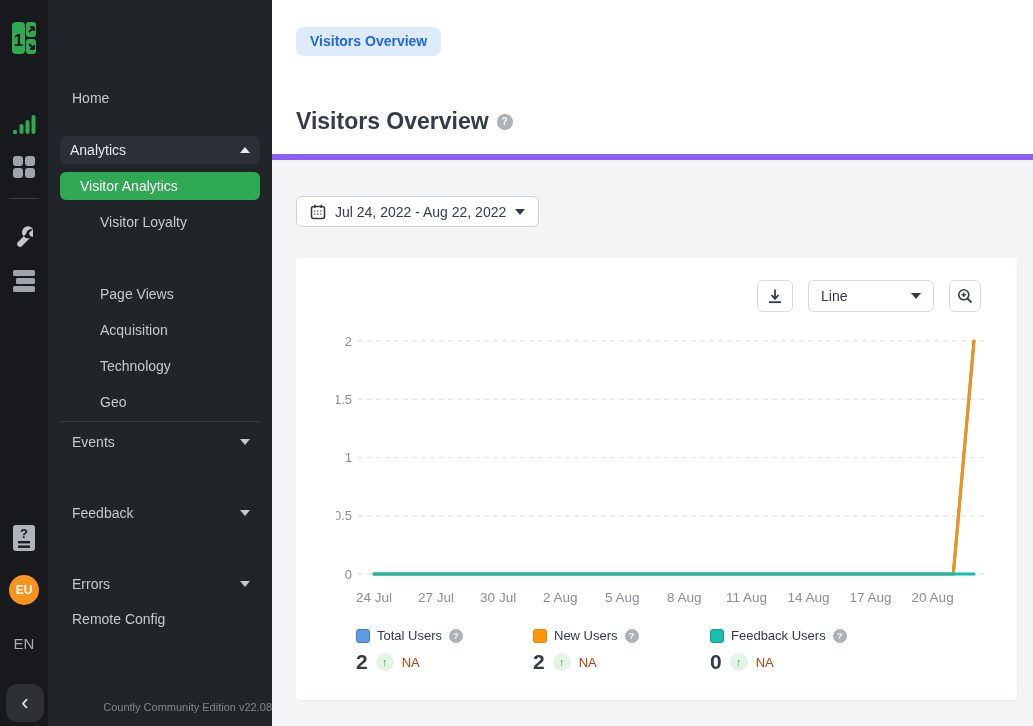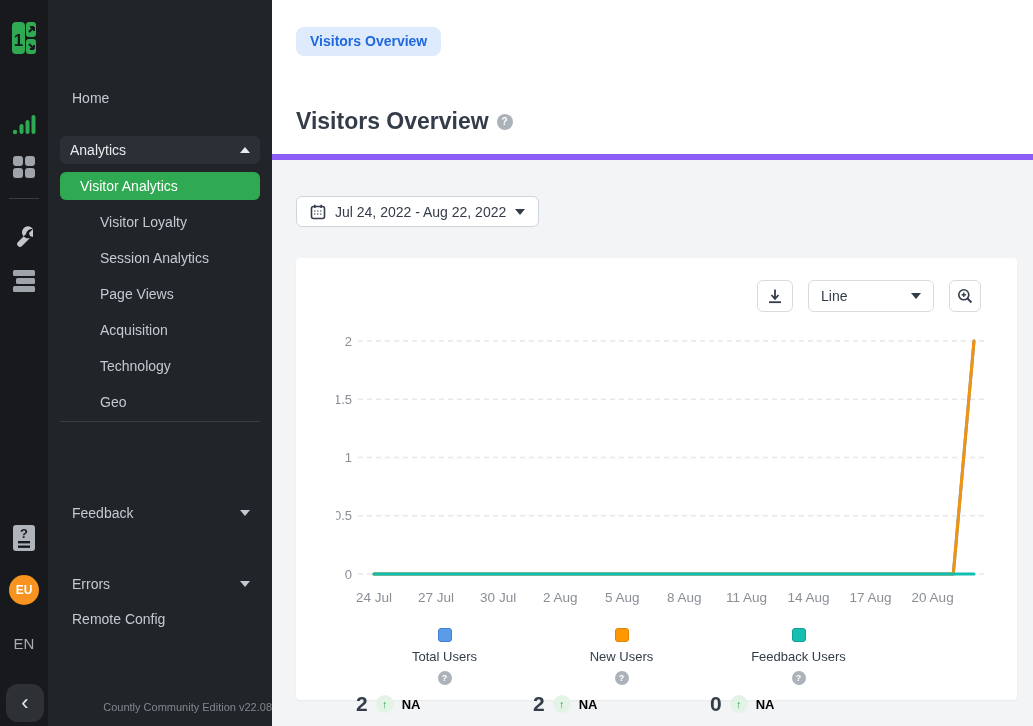--- a/index.html
+++ b/index.html
@@ -71,28 +71,28 @@
   .tool-btn.small-square { width:32px; }
   .type-select { width:126px; height:32px; background:#fff; border:1px solid #D7DBDF; border-radius:6px;
                  display:flex; align-items:center; justify-content:space-between; padding:0 12px;
                  font-size:14px; color:#333C48; cursor:pointer; }
   .type-select .caret-down { border-top-color:#333C48; }
 
   #chart-svg { position:absolute; left:40px; top:72px; }
 
   .legend { position:absolute; left:60px; top:370px; display:flex; }
   .legend-item { width:177px; }
-  .li-top { display:flex; align-items:center; gap:7px;flex-direction:column; }
+  .li-top { display:flex; align-items:center; gap:7px; }
   .swatch { width:14px; height:14px; border-radius:3px; flex:none; }
   .li-label { font-size:13px; color:#333C48; }
   .li-bottom { margin-top:7px; display:flex; align-items:center; gap:8px; }
   .li-value { font-size:21px; font-weight:bold; color:#333C48; }
   .trend-circle { width:18px; height:18px; border-radius:50%; background:#E3F4E7; color:#2FA952;
                   font-size:11px; font-weight:bold; display:flex; align-items:center; justify-content:center; }
-  .trend-text { font-size:13px; font-weight:bold; color:#000000; }
+  .trend-text { font-size:13px; font-weight:normal; color:#c2410c; }
 </style>
 </head>
 <body>
 
 <div class="rail">
   <div class="rail-icon" style="top:20px;">
     <svg width="26" height="38" viewBox="0 0 26 38">
       <rect x="1" y="2" width="13" height="32" rx="4" fill="#2FA952"></rect>
       <rect x="15" y="2" width="10" height="15" rx="3" fill="#2FA952"></rect>
       <rect x="15" y="19" width="10" height="15" rx="3" fill="#2FA952"></rect>
@@ -148,28 +148,31 @@
 <div class="menu">
 
   <div class="menu-item" style="top:84px;">Home</div>
 
   <div class="menu-group expanded" style="top:136px;gap:28px;">
     <span>Analytics</span>
     <span class="caret-up"></span>
   </div>
   <div class="sub-item active" style="top:172px;">Visitor Analytics</div>
   <div class="sub-item" style="top:208px;">Visitor Loyalty</div>
-  <div class="sub-item" style="top:244px;">Session Analytics</div>
   <div class="sub-item" style="top:280px;">Page Views</div>
   <div class="sub-item" style="top:352px;">Technology</div>
   <div class="sub-item" style="top:316px;">Acquisition</div>
   <div class="sub-item" style="top:388px;">Geo</div>
 
   <div class="menu-divider" style="top:421px;"></div>
 
+  <div class="menu-group plain" style="top:428px;">
+    <span>Events</span>
+    <span class="caret-down"></span>
+  </div>
   <div class="menu-group plain" style="top:499px;">
     <span>Feedback</span>
     <span class="caret-down"></span>
   </div>
   <div class="menu-group plain" style="top:570px;">
     <span>Errors</span>
     <span class="caret-down"></span>
   </div>
   <div class="menu-item" style="top:605px;">Remote Config</div>
 

